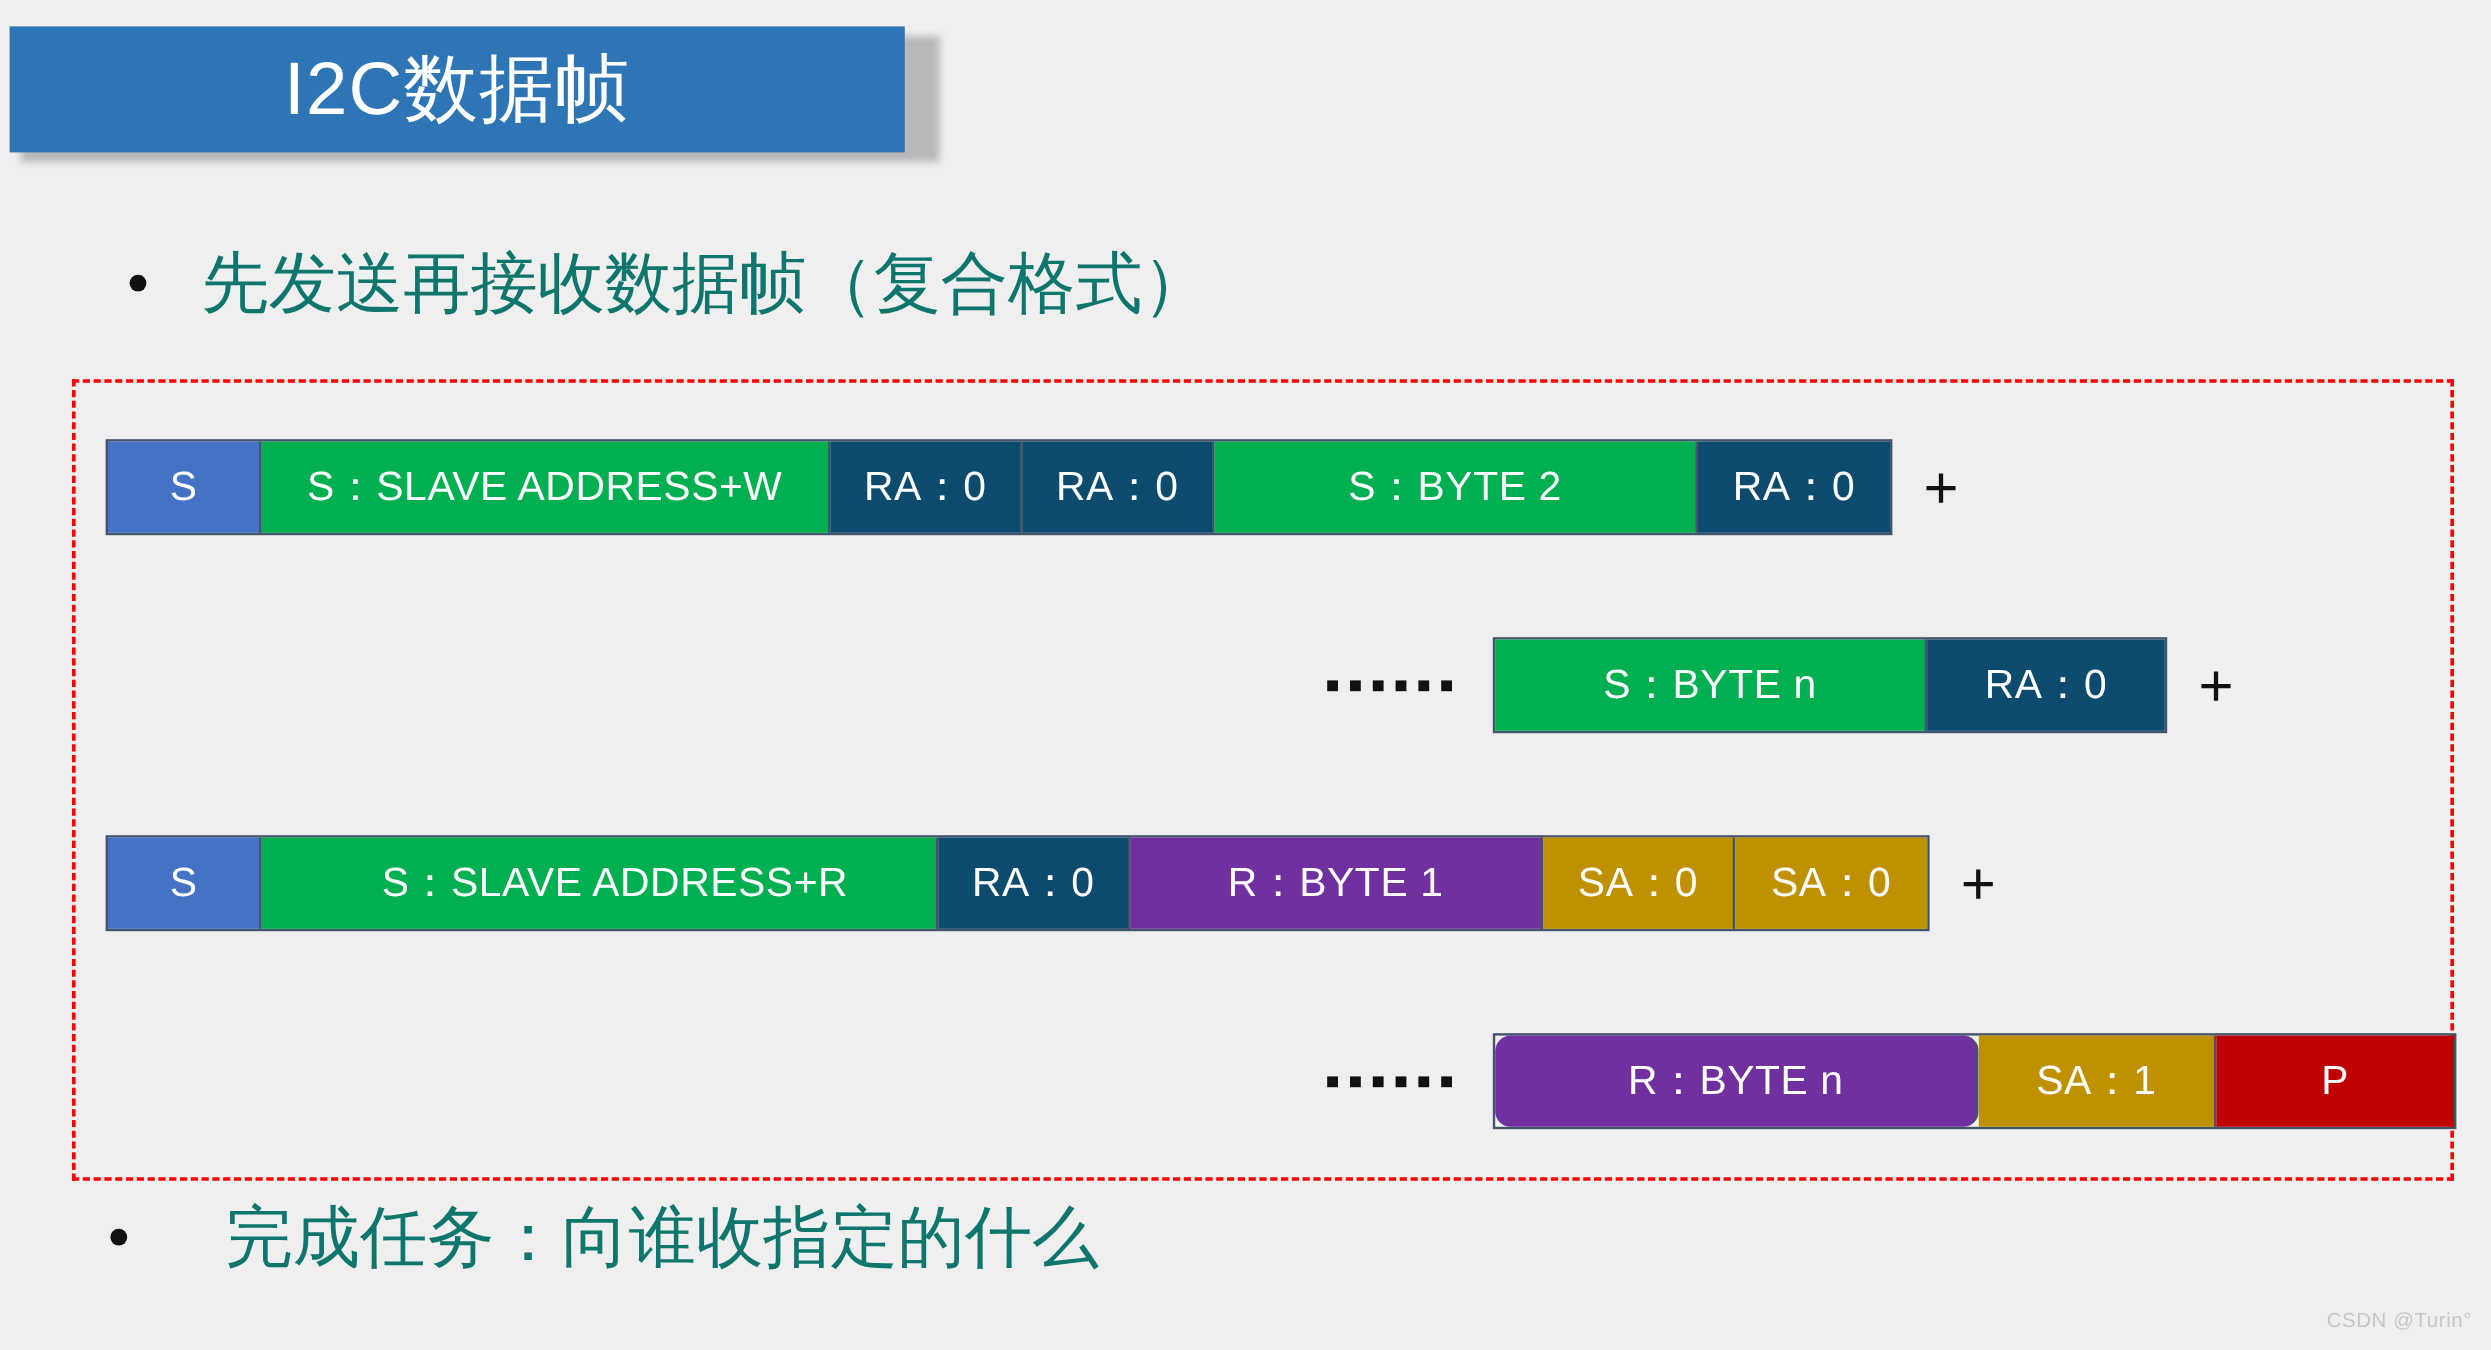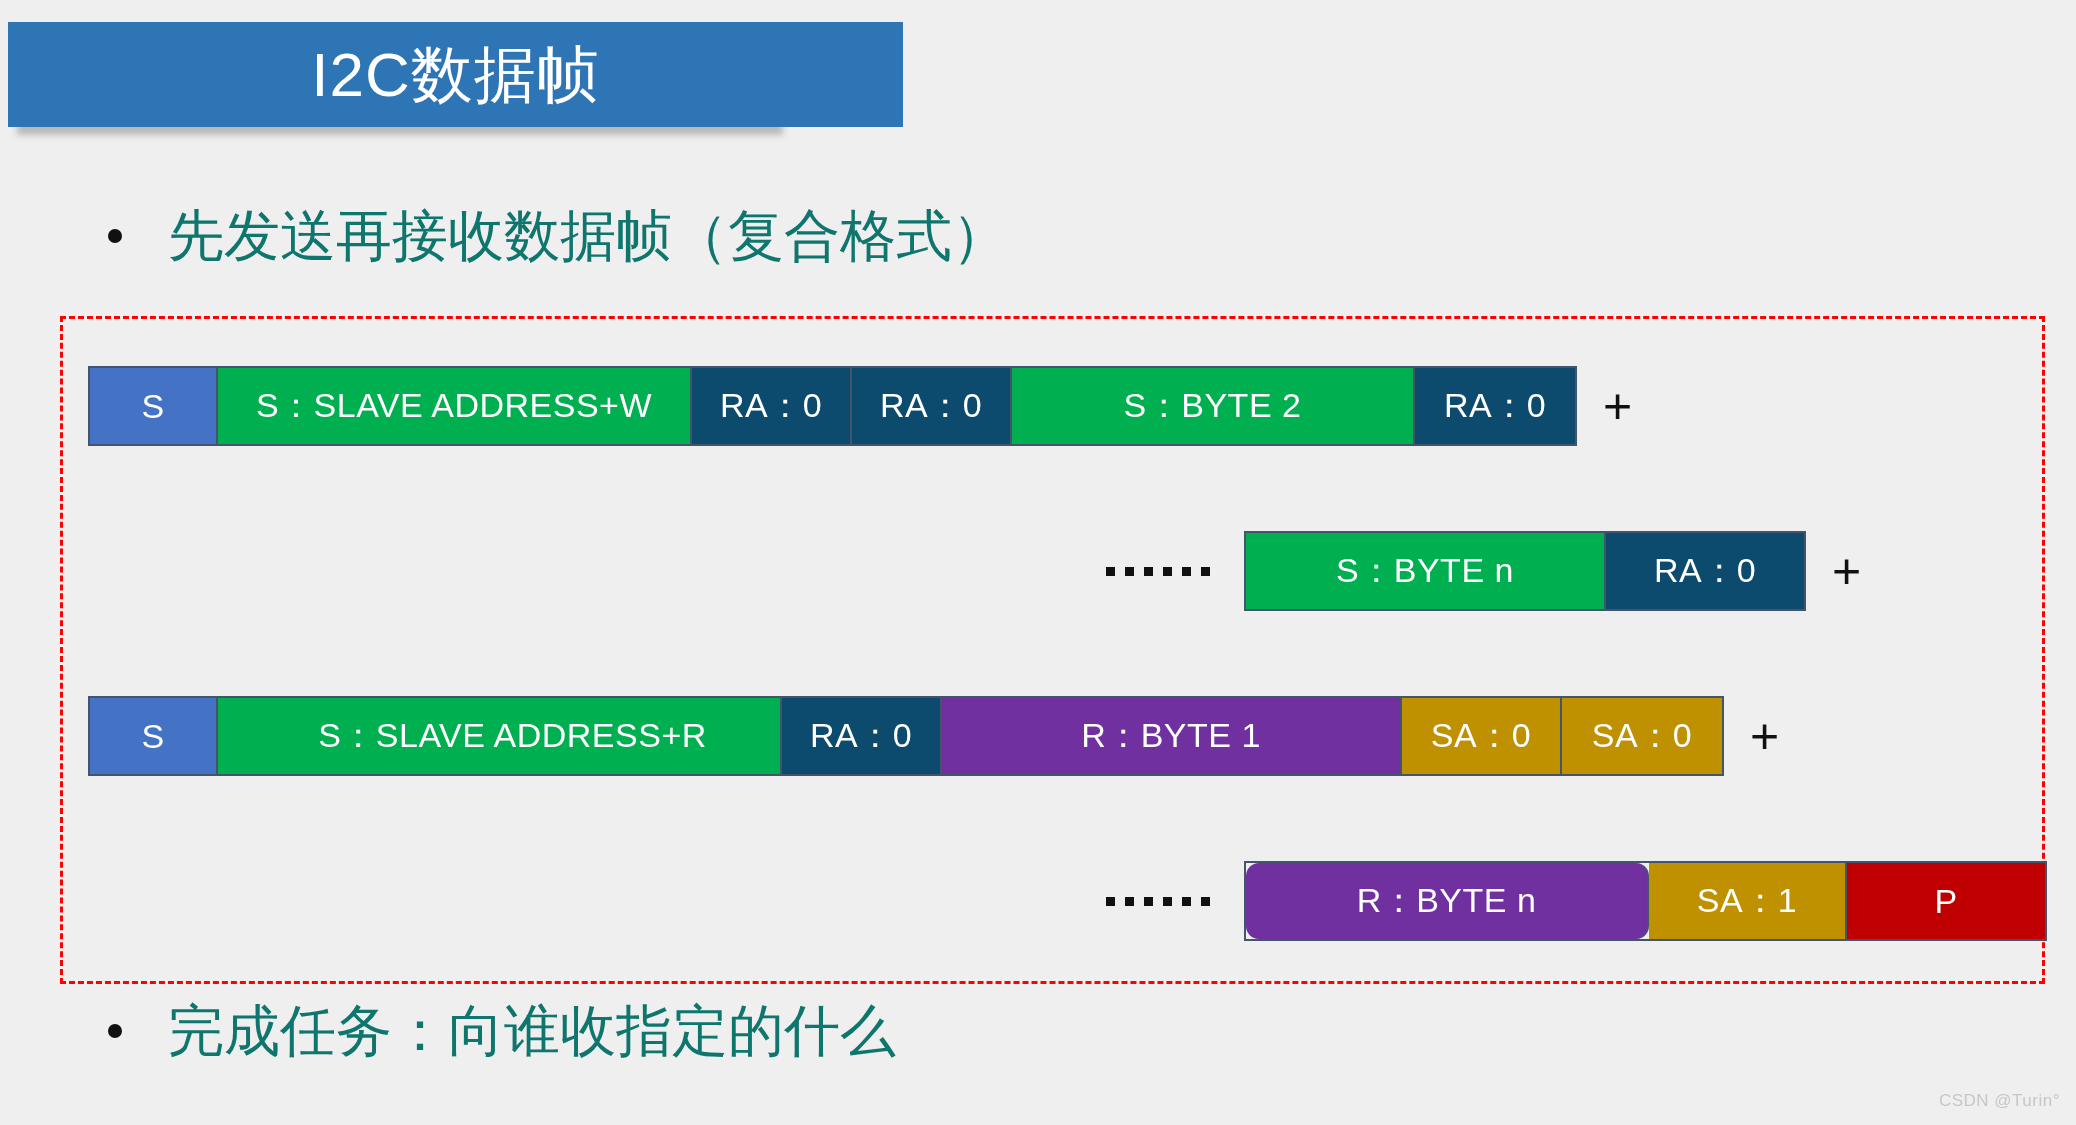--- a/index.html
+++ b/index.html
@@ -25,21 +25,21 @@
     top: 30px;
     width: 766px;
     height: 105px;
     background: rgba(120,120,120,0.45);
     filter: blur(3px);
   }
   .title-bar {
     position: absolute;
     left: 8px;
     top: 22px;
-    width: 895px;
+    width: 746px;
     height: 105px;
     background: #2e75b6;
     display: flex;
     align-items: center;
     justify-content: center;
   }
   .title-text {
     color: #ffffff;
     font-size: 62px;
     line-height: 1;
@@ -61,21 +61,21 @@
     background: #111111;
     margin-right: 46px;
     flex: none;
   }
   .bullet-text {
     font-size: 56px;
     line-height: 1.1;
     white-space: nowrap;
   }
   #bullet-1 { left: 108px; top: 205px; }
-  #bullet-2 { left: 108px; top: 1000px; }
+  #bullet-2 { left: 92px; top: 1000px; gap: 36px; }
 
   
   .dashed-box {
     position: absolute;
     left: 60px;
     top: 316px;
     width: 1985px;
     height: 668px;
     border: 3px dashed #fe0000;
     box-sizing: border-box;
@@ -195,21 +195,21 @@
         <div class="blk send" style="width: 360px;">S：BYTE n</div>
         <div class="blk ack-dark" style="width: 198px;">RA：0</div>
       </div>
       <span class="plus-sign">+</span>
     </div>
   <div class="frame-row" id="frame-row-3">
       <div class="blocks">
         <div class="blk start" style="width: 128px;">S</div>
         <div class="blk send" style="width: 564px; padding-left: 27px;">S：SLAVE ADDRESS+R</div>
         <div class="blk ack-dark" style="width: 160px;">RA：0</div>
-        <div class="blk read" style="width: 460px;">R：BYTE 1</div>
+        <div class="blk read" style="width: 344px;">R：BYTE 1</div>
         <div class="blk ack-gold" style="width: 160px;">SA：0</div>
         <div class="blk ack-gold" style="width: 160px;">SA：0</div>
       </div>
       <span class="plus-sign">+</span>
     </div>
   <div class="frame-row" id="frame-row-4">
       <span class="ellipsis-dots">
         <span></span>
         <span></span>
         <span></span>

